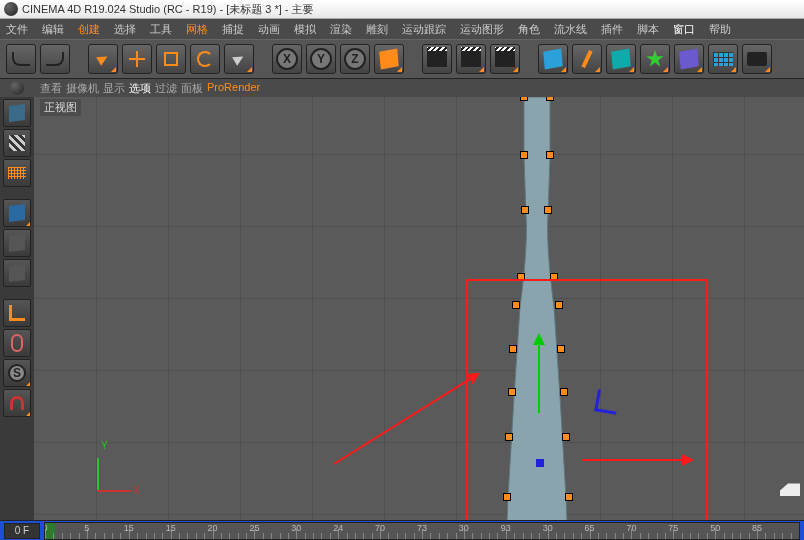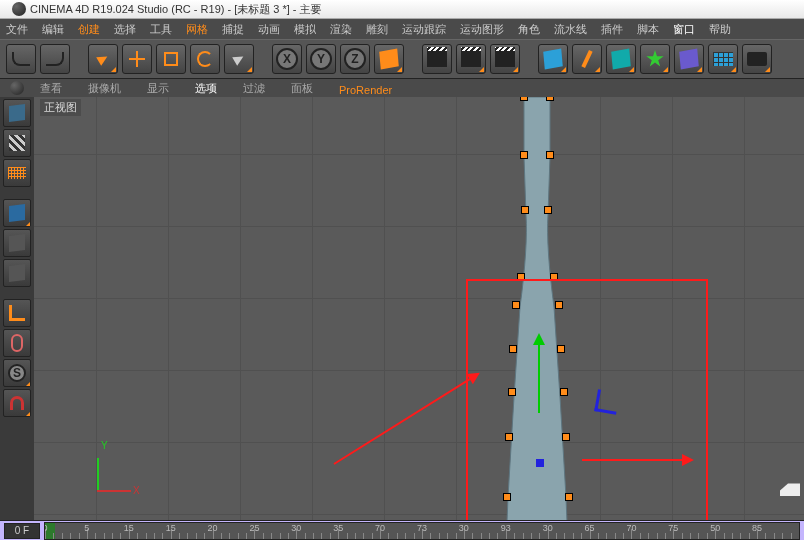--- a/index.html
+++ b/index.html
@@ -12,21 +12,21 @@
     height: 540px;
     overflow: hidden;
     display: flex;
     flex-direction: column;
   }
   .titlebar {
     height: 19px;
     background: linear-gradient(#fff,#e8e8e8);
     display: flex;
     align-items: center;
-    padding: 0 12px;
+    padding: 0 4px;
     color: #333;
     font-size: 11px;
     border-bottom: 1px solid #aaa;
   }
   .titlebar .app-icon {
     width: 14px; height: 14px; margin-right: 4px;
     border-radius: 50%;
     background: radial-gradient(circle at 30% 30%, #666,#222);
   }
   .menubar {
@@ -178,21 +178,21 @@
   }
   .origin-axes .y{position:absolute;left:0;bottom:0;width:2px;height:34px;background:#2c2;}
   .origin-axes .x{position:absolute;left:0;bottom:0;height:2px;width:34px;background:#c33;}
   .origin-axes .yl{position:absolute;left:4px;top:-2px;color:#2c2;font-size:10px;}
   .origin-axes .xl{position:absolute;left:36px;bottom:-4px;color:#c33;font-size:10px;}
   .vp-corner{
     position:absolute;right:4px;bottom:24px;width:20px;height:18px;background:#eee;clip-path:polygon(0 100%,100% 100%,100% 30%,40% 30%,0 70%);
   }
 
   .timeline{
-    height:20px;background:#c4b5fd;display:flex;align-items:center;border-top:1px solid #222;position:relative;
+    height:20px;background:#1d4ed8;display:flex;align-items:center;border-top:1px solid #222;position:relative;
   }
   .tl-start{width:36px;height:16px;background:#333;color:#ccc;display:flex;align-items:center;justify-content:center;margin-left:4px;font-size:10px;border:1px solid #222;}
   .tl-ruler{flex:1;height:18px;position:relative;margin:0 4px;background:#555;border:1px solid #222;overflow:hidden;}
   .tl-tick{position:absolute;bottom:0;width:1px;height:6px;background:#888;}
   .tl-tick.major{height:10px;}
   .tl-lbl{position:absolute;top:0;font-size:9px;color:#bbb;transform:translateX(-50%);}
   .tl-head{position:absolute;left:0;top:0;width:10px;height:100%;background:#2c7a2c;}
 </style>
 </head>
 <body>
@@ -301,21 +301,21 @@
       <div class="corner"></div>
     </div>
   <div class="tb-btn">
       <div class="cam-icon"></div>
       <div class="corner"></div>
     </div>
 </div>
 
 <div class="secondbar">
   <div class="hand"></div>
-  <div id="viewbar-items" style="display:flex;gap:26px;align-items:flex-end;">
+  <div id="viewbar-items" style="display:flex;gap:4px;">
       <span>查看</span>
       <span>摄像机</span>
       <span>显示</span>
       <span class="sel">选项</span>
       <span>过滤</span>
       <span>面板</span>
       <span class="hi">ProRender</span>
     </div>
 </div>
 
@@ -502,21 +502,21 @@
       <div class="tl-tick" style="left: 97.7778%;"></div>
       <div class="tl-tick" style="left: 98.8889%;"></div>
       <div class="tl-tick major" style="left: 100%;"></div>
       <div class="tl-lbl" style="left: 0%;">0</div>
       <div class="tl-lbl" style="left: 5.55556%;">5</div>
       <div class="tl-lbl" style="left: 11.1111%;">15</div>
       <div class="tl-lbl" style="left: 16.6667%;">15</div>
       <div class="tl-lbl" style="left: 22.2222%;">20</div>
       <div class="tl-lbl" style="left: 27.7778%;">25</div>
       <div class="tl-lbl" style="left: 33.3333%;">30</div>
-      <div class="tl-lbl" style="left: 38.8889%;">35</div>
+      <div class="tl-lbl" style="left: 38.8889%;">24</div>
       <div class="tl-lbl" style="left: 44.4444%;">70</div>
       <div class="tl-lbl" style="left: 50%;">73</div>
       <div class="tl-lbl" style="left: 55.5556%;">30</div>
       <div class="tl-lbl" style="left: 61.1111%;">93</div>
       <div class="tl-lbl" style="left: 66.6667%;">30</div>
       <div class="tl-lbl" style="left: 72.2222%;">65</div>
       <div class="tl-lbl" style="left: 77.7778%;">70</div>
       <div class="tl-lbl" style="left: 83.3333%;">75</div>
       <div class="tl-lbl" style="left: 88.8889%;">50</div>
       <div class="tl-lbl" style="left: 94.4444%;">85</div>

